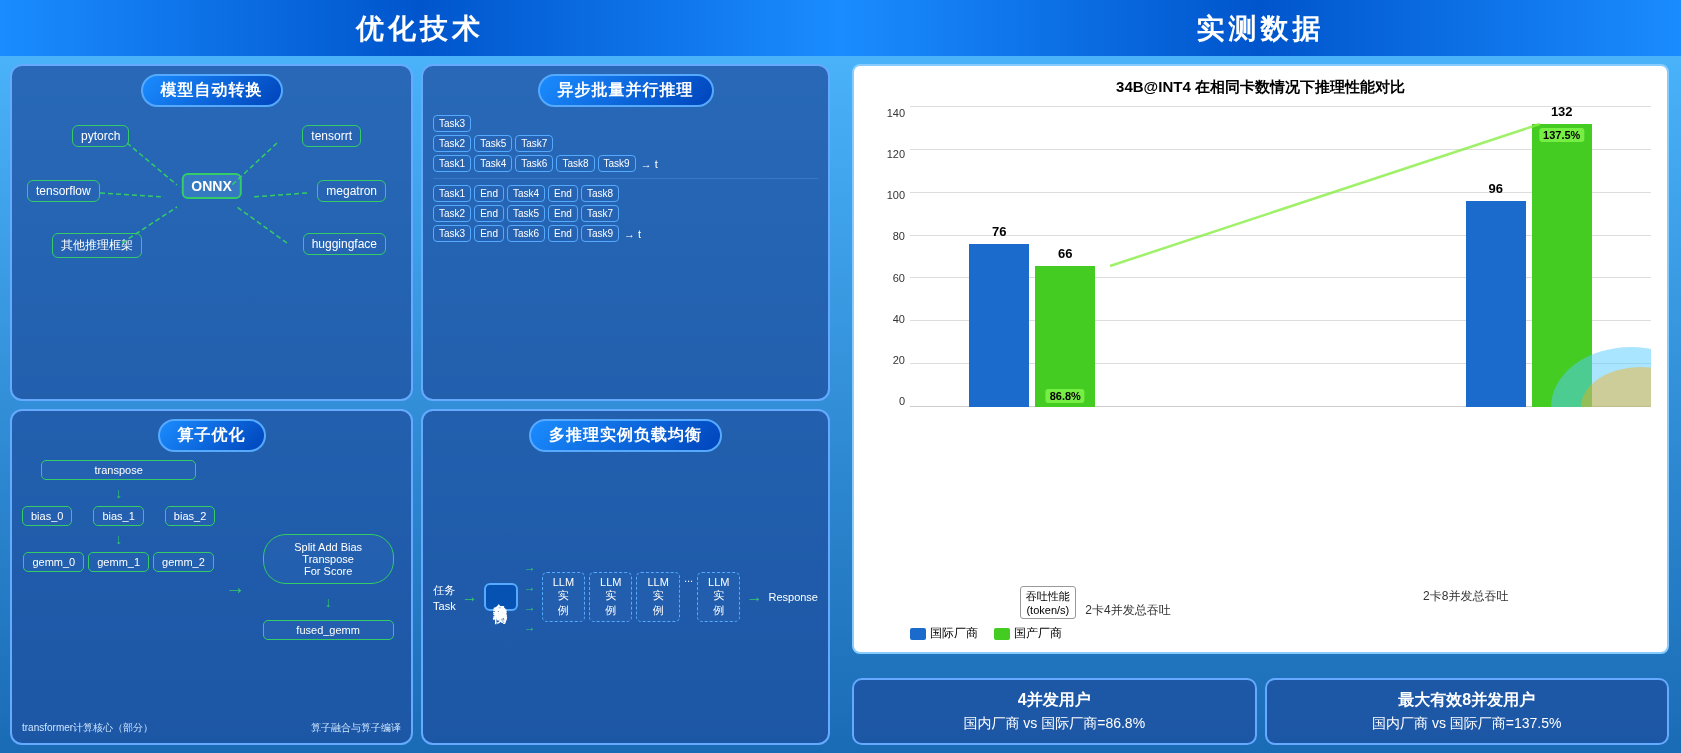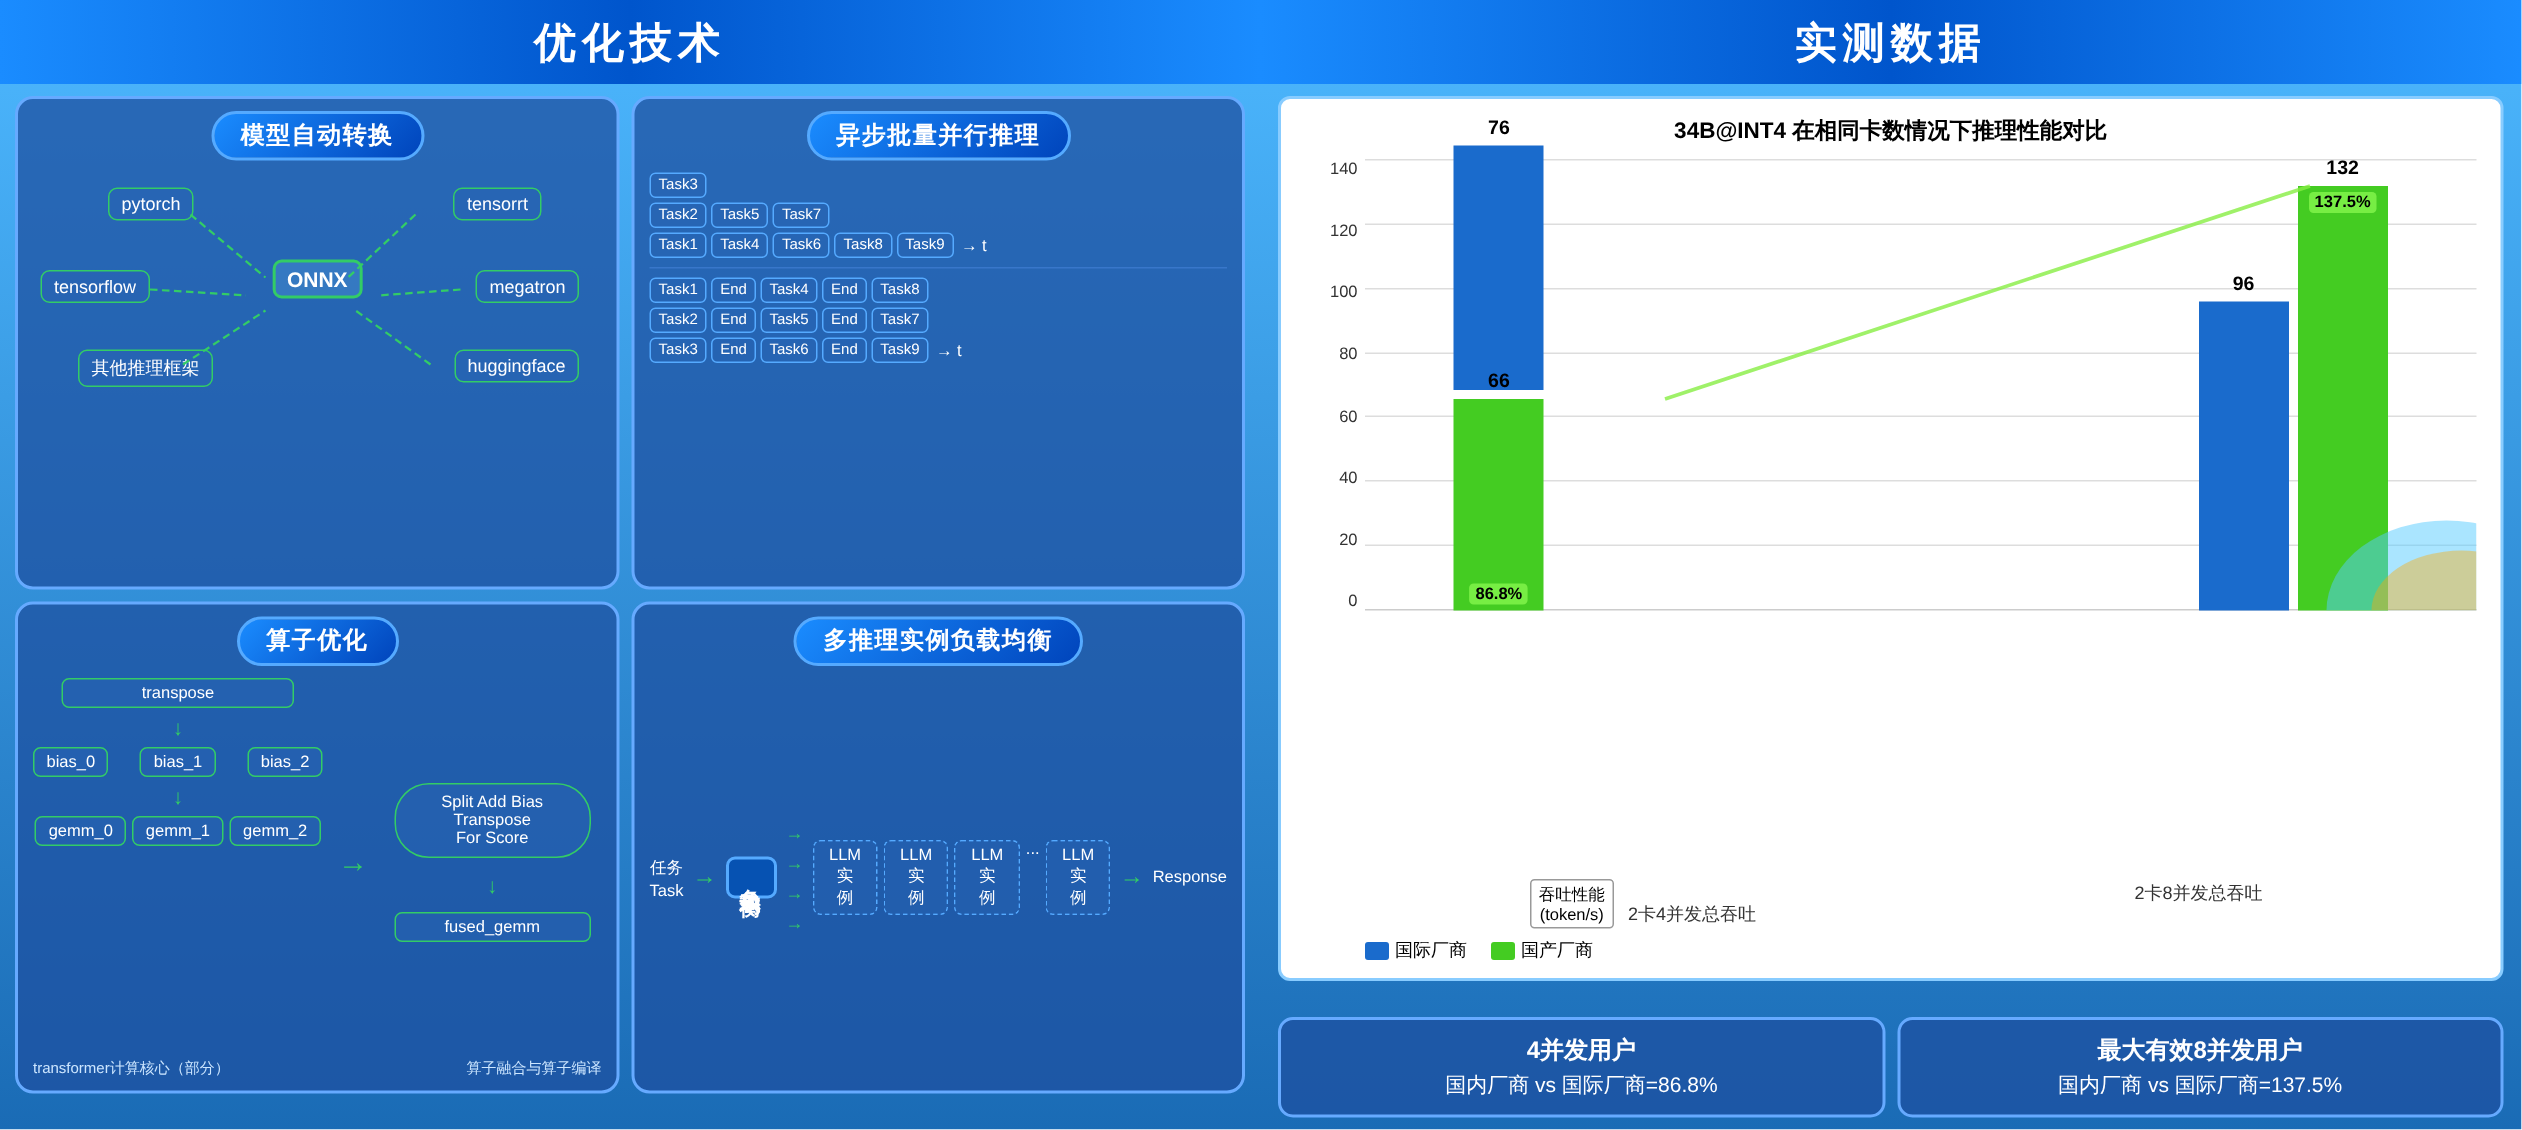--- a/index.html
+++ b/index.html
@@ -35,21 +35,21 @@
       font-size: 28px;
       font-weight: bold;
       letter-spacing: 4px;
     }
 
     .left-content {
       display: grid;
       grid-template-columns: 1fr 1fr;
       grid-template-rows: 1fr 1fr;
       gap: 8px;
-      padding: 8px 10px 24px 10px;
+      padding: 8px 10px 8px 10px;
       flex: 1;
     }
 
     .card {
       background: rgba(30, 80, 160, 0.75);
       border-radius: 12px;
       border: 2px solid #66aaff;
       padding: 8px 10px;
       position: relative;
       display: flex;
@@ -501,21 +501,21 @@
                 <div style="position:absolute;left:0;right:0;bottom:0;border-top:1px solid #ccc;"></div>
                 <div style="position:absolute;left:0;right:0;bottom:14.28%;border-top:1px solid #ddd;"></div>
                 <div style="position:absolute;left:0;right:0;bottom:28.57%;border-top:1px solid #ddd;"></div>
                 <div style="position:absolute;left:0;right:0;bottom:42.85%;border-top:1px solid #ddd;"></div>
                 <div style="position:absolute;left:0;right:0;bottom:57.14%;border-top:1px solid #ddd;"></div>
                 <div style="position:absolute;left:0;right:0;bottom:71.42%;border-top:1px solid #ddd;"></div>
                 <div style="position:absolute;left:0;right:0;bottom:85.71%;border-top:1px solid #ddd;"></div>
                 <div style="position:absolute;left:0;right:0;bottom:100%;border-top:1px solid #ddd;"></div>
               </div>
 
-              <div style="position:absolute;bottom:0;left:8%;display:flex;align-items:flex-end;gap:6px;flex-direction:column;">
+              <div style="position:absolute;bottom:0;left:8%;display:flex;align-items:flex-end;gap:6px;">
 
                 <div style="position:relative;width:60px;">
                   <div style="position:absolute;top:-20px;width:100%;text-align:center;font-size:13px;font-weight:bold;">76</div>
                   <div style="background:#1a6bcc;width:60px;height:163px;"></div>
                 </div>
 
                 <div style="position:relative;width:60px;">
                   <div style="position:absolute;top:-20px;width:100%;text-align:center;font-size:13px;font-weight:bold;">66</div>
                   <div style="background:#44cc22;width:60px;height:141px;position:relative;">
                     <div style="position:absolute;bottom:4px;left:50%;transform:translateX(-50%);background:#77ee44;color:#000;font-size:11px;font-weight:bold;padding:1px 4px;border-radius:3px;white-space:nowrap;">86.8%</div>

